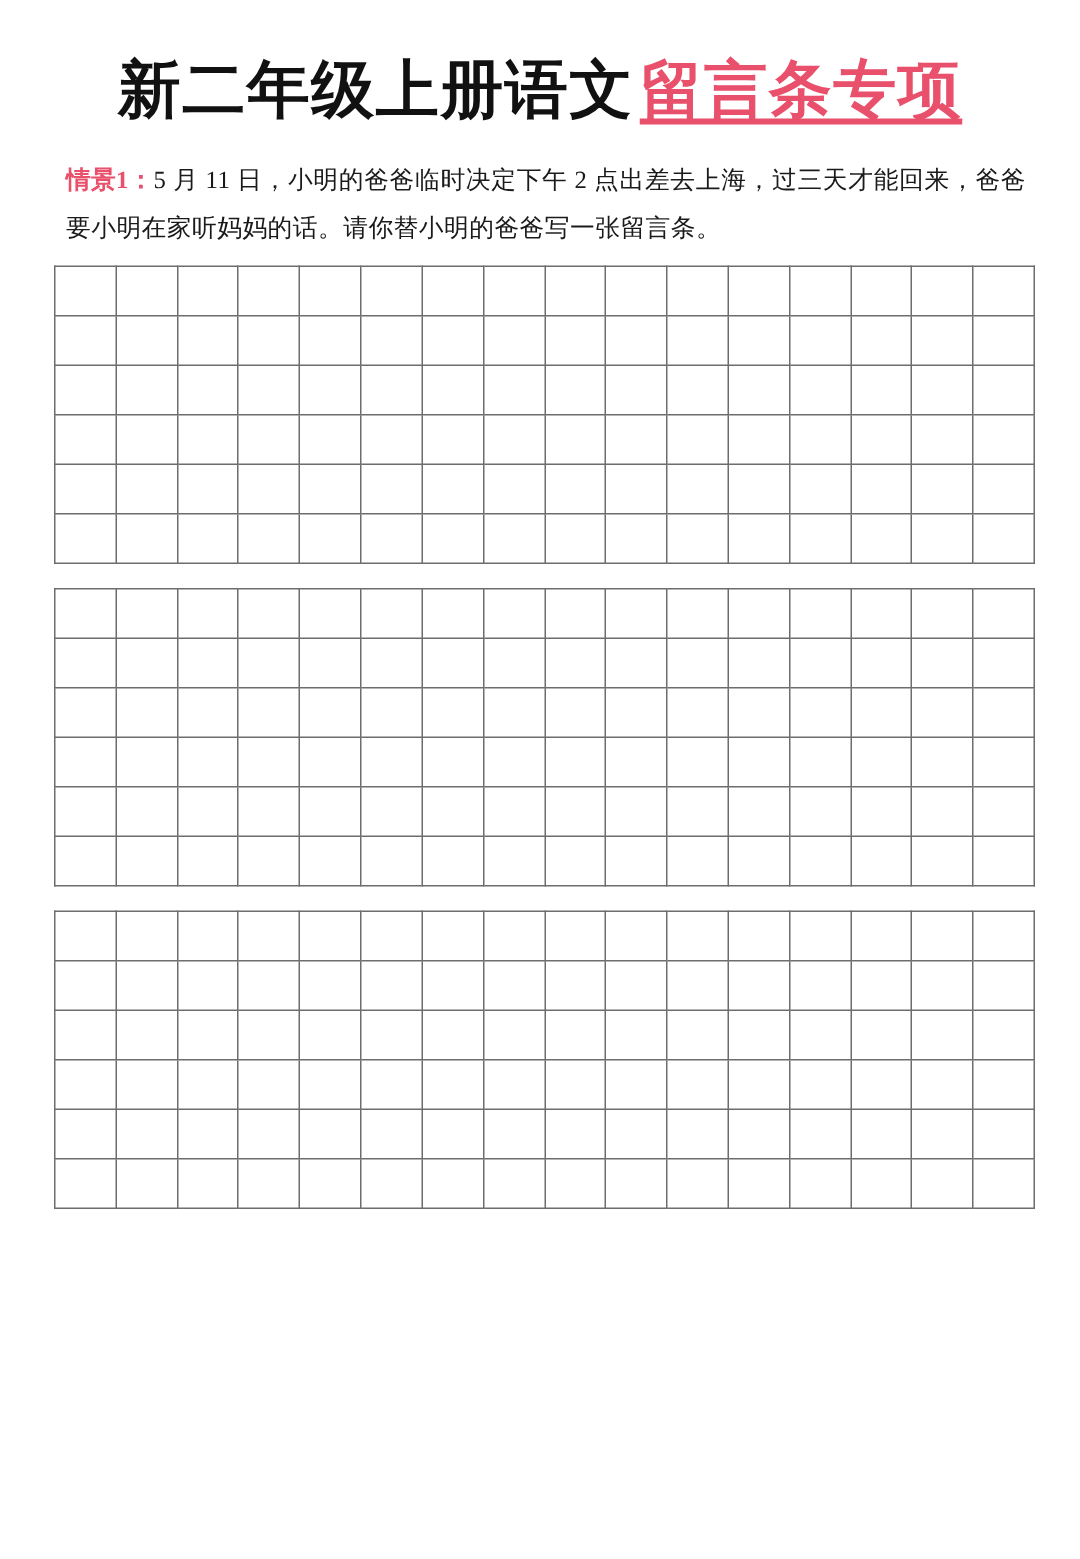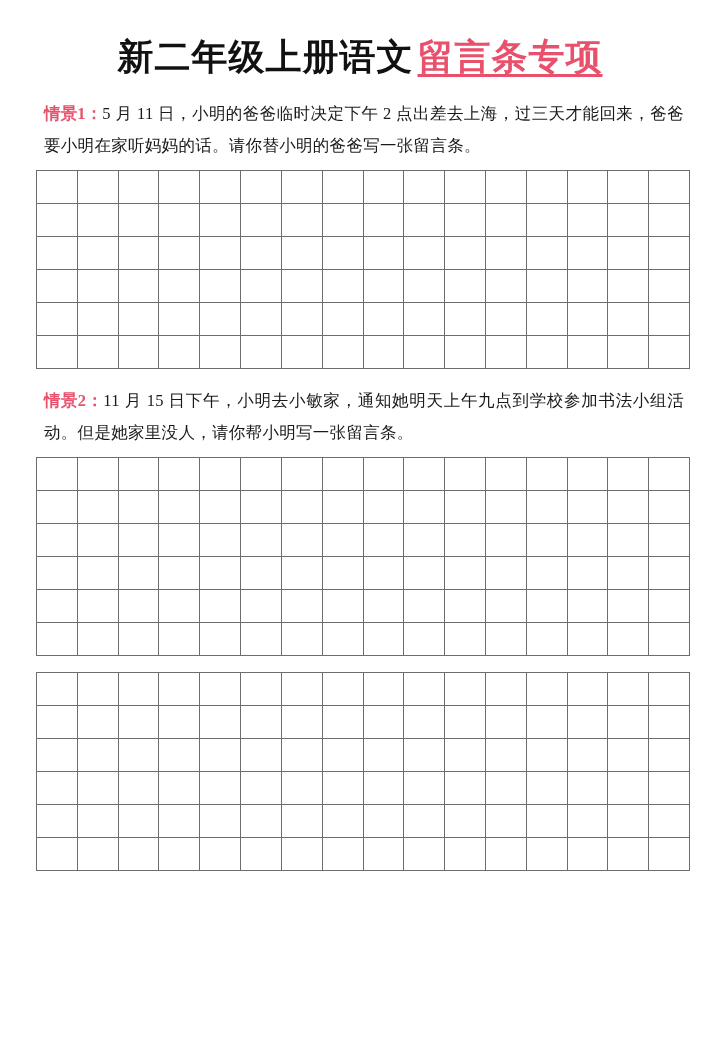--- a/index.html
+++ b/index.html
@@ -19,21 +19,21 @@
     width: 720px;
     height: 1039px;
     box-sizing: border-box;
     padding: 0 30px;
   }
 
   
   .title {
     text-align: center;
     margin: 38px 0 20px 0;
-    font-size: 36px;
+    font-size: 42px;
     font-weight: bold;
     letter-spacing: 1px;
     line-height: 1.1;
     white-space: nowrap;
   }
   .title .black {
     color: #111111;
     font-family: "Liberation Serif", "DejaVu Serif", serif;
   }
   .title .red {
@@ -206,23 +206,20 @@
             <td></td>
             <td></td>
             <td></td>
             <td></td>
           </tr>
       </tbody>
     </table>
   </div>
 
   <div class="block s2">
-    <p class="prompt">
-      <span class="tag"><span>情景</span><span class="num">2</span><span>：</span></span><span class="body">11 月 15 日下午，小明去小敏家，通知她明天上午九点到学校参加书法小组活动。但是她家里没人，请你帮小明写一张留言条。</span>
-    </p>
     <table class="grid">
       <tbody>
         <tr>
             <td></td>
             <td></td>
             <td></td>
             <td></td>
             <td></td>
             <td></td>
             <td></td>

